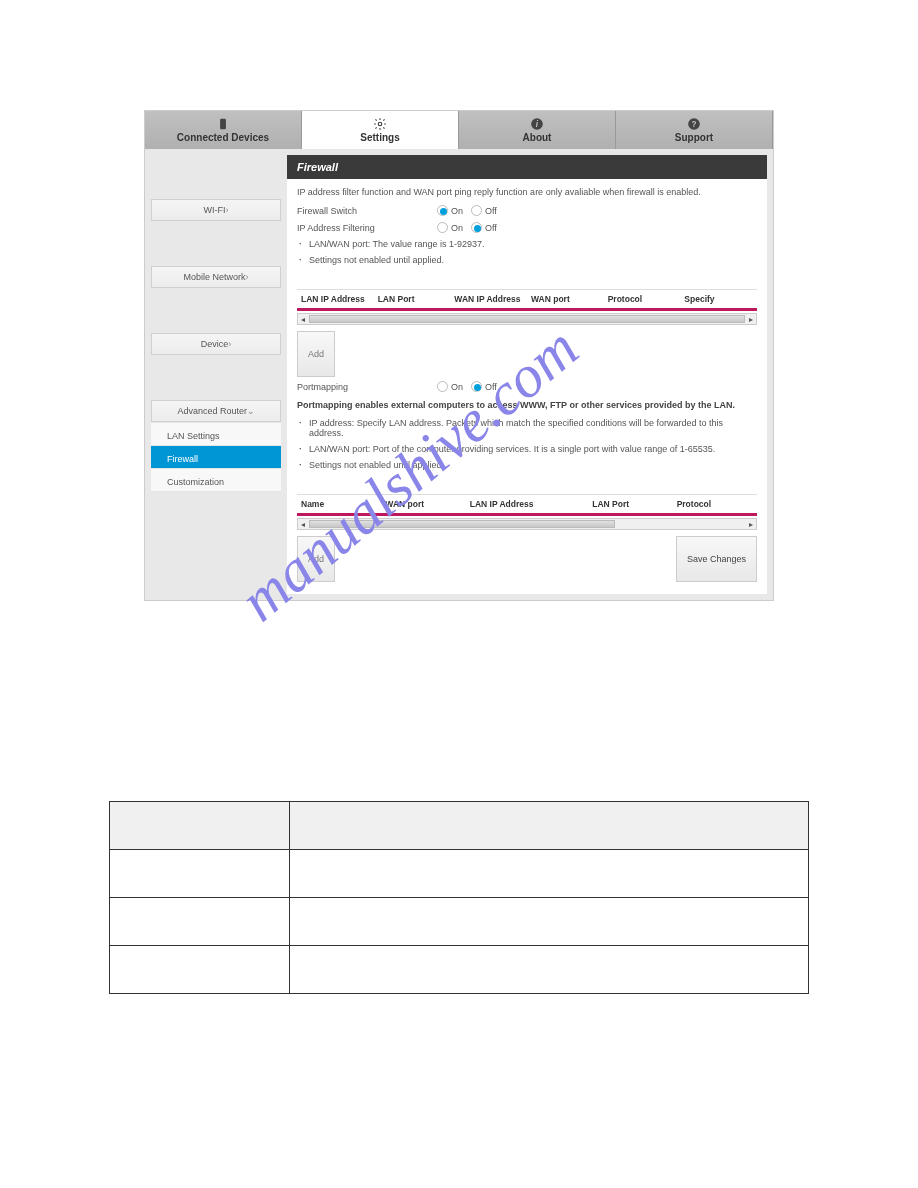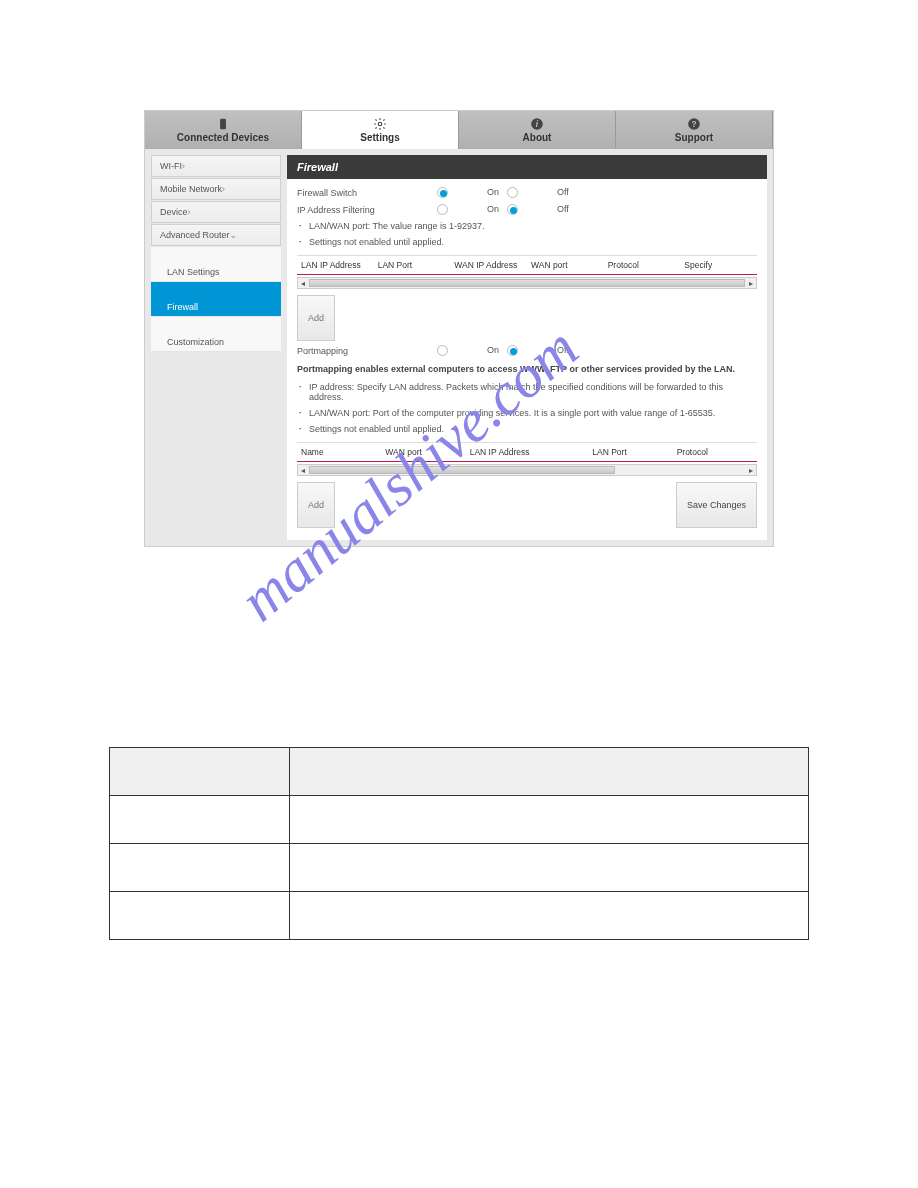--- a/index.html
+++ b/index.html
@@ -52,25 +52,26 @@
       background: #e8e8e8;
     }
     .side-item {
       background: linear-gradient(#f5f5f5, #ececec);
       border: 1px solid #d0d0d0;
       padding: 5px 8px;
       font-size: 9px;
       color: #555;
       margin-bottom: 1px;
       display: flex;
-      justify-content: flex-start;
-      align-items: center;
+      justify-content: center;
+      align-items: center;
+      margin-top: 44px;
     }
     .side-sub {
-      padding: 20px 8px 4px 16px;
+      padding: 8px 8px 4px 16px;
       font-size: 9px;
       color: #555;
       background: #f8f8f8;
       border-bottom: 1px solid #e5e5e5;
     }
     .side-sub.active {
       background: #0096d6;
       color: #fff;
     }
     .chevron {
@@ -96,22 +97,22 @@
     }
     .desc-line { margin-bottom: 8px; }
     .setting-row {
       display: flex;
       align-items: center;
       margin-bottom: 6px;
     }
     .setting-label { width: 140px; }
     .radio {
       display: inline-flex;
+      align-items: center;
       margin-right: 8px;
-      gap: 36px;
     }
     .radio-dot {
       width: 11px;
       height: 11px;
       border-radius: 50%;
       border: 1px solid #bbb;
       margin-right: 3px;
       display: inline-block;
       position: relative;
     }
@@ -123,26 +124,26 @@
       border-radius: 50%;
       background: #00a0dc;
       top: 2px;
       left: 2px;
     }
     .bold-desc { font-weight: bold; margin: 8px 0; color: #444; }
     .bullet { padding-left: 12px; margin: 6px 0; position: relative; }
     .bullet::before { content: '·'; position: absolute; left: 2px; font-weight: bold; }
     .table-head {
       display: flex;
-      font-weight: normal;
+      font-weight: bold;
       font-size: 8.5px;
       padding: 4px 0;
       border-top: 1px solid #ddd;
-      border-bottom: 1px solid #be185d;
-      margin-top: 8px;
+      border-bottom: 3px solid #be185d;
+      margin-top: 24px;
       color: #333;
     }
     .table-head span { flex: 1; text-align: left; padding: 0 4px; }
     .scroll-track {
       height: 12px;
       display: flex;
       align-items: center;
       border: 1px solid #ccc;
       background: #f0f0f0;
       margin: 2px 0;
@@ -240,20 +241,21 @@
         <span class="chevron">⌄</span>
       </div>
       <div class="side-sub">LAN Settings</div>
       <div class="side-sub active">Firewall</div>
       <div class="side-sub">Customization</div>
     </div>
 
     <div class="content">
       <div class="panel-title">Firewall</div>
       <div class="panel-body">
+        <div class="desc-line">IP address filter function and WAN port ping reply function are only avaliable when firewall is enabled.</div>
 
         <div class="setting-row">
           <span class="setting-label">Firewall Switch</span>
           <span class="radio">
               <span class="radio-dot on"></span>
               <span>On</span>
             </span>
           <span class="radio">
               <span class="radio-dot"></span>
               <span>Off</span>

